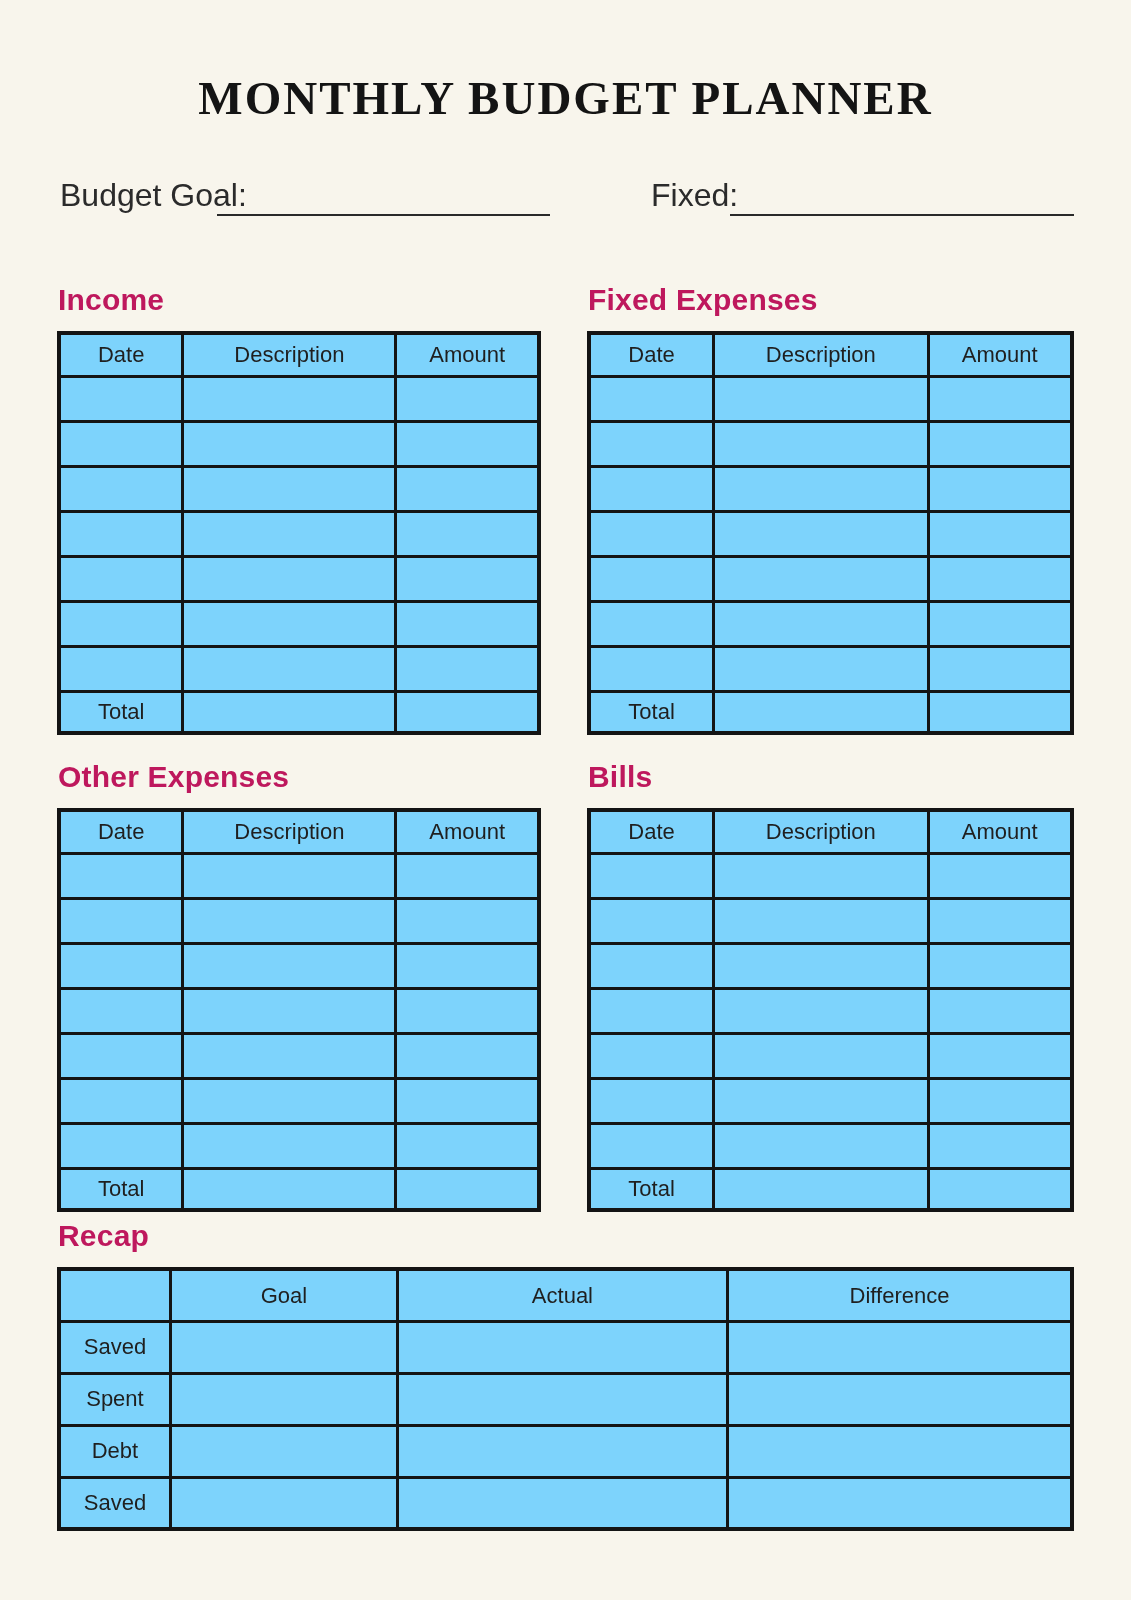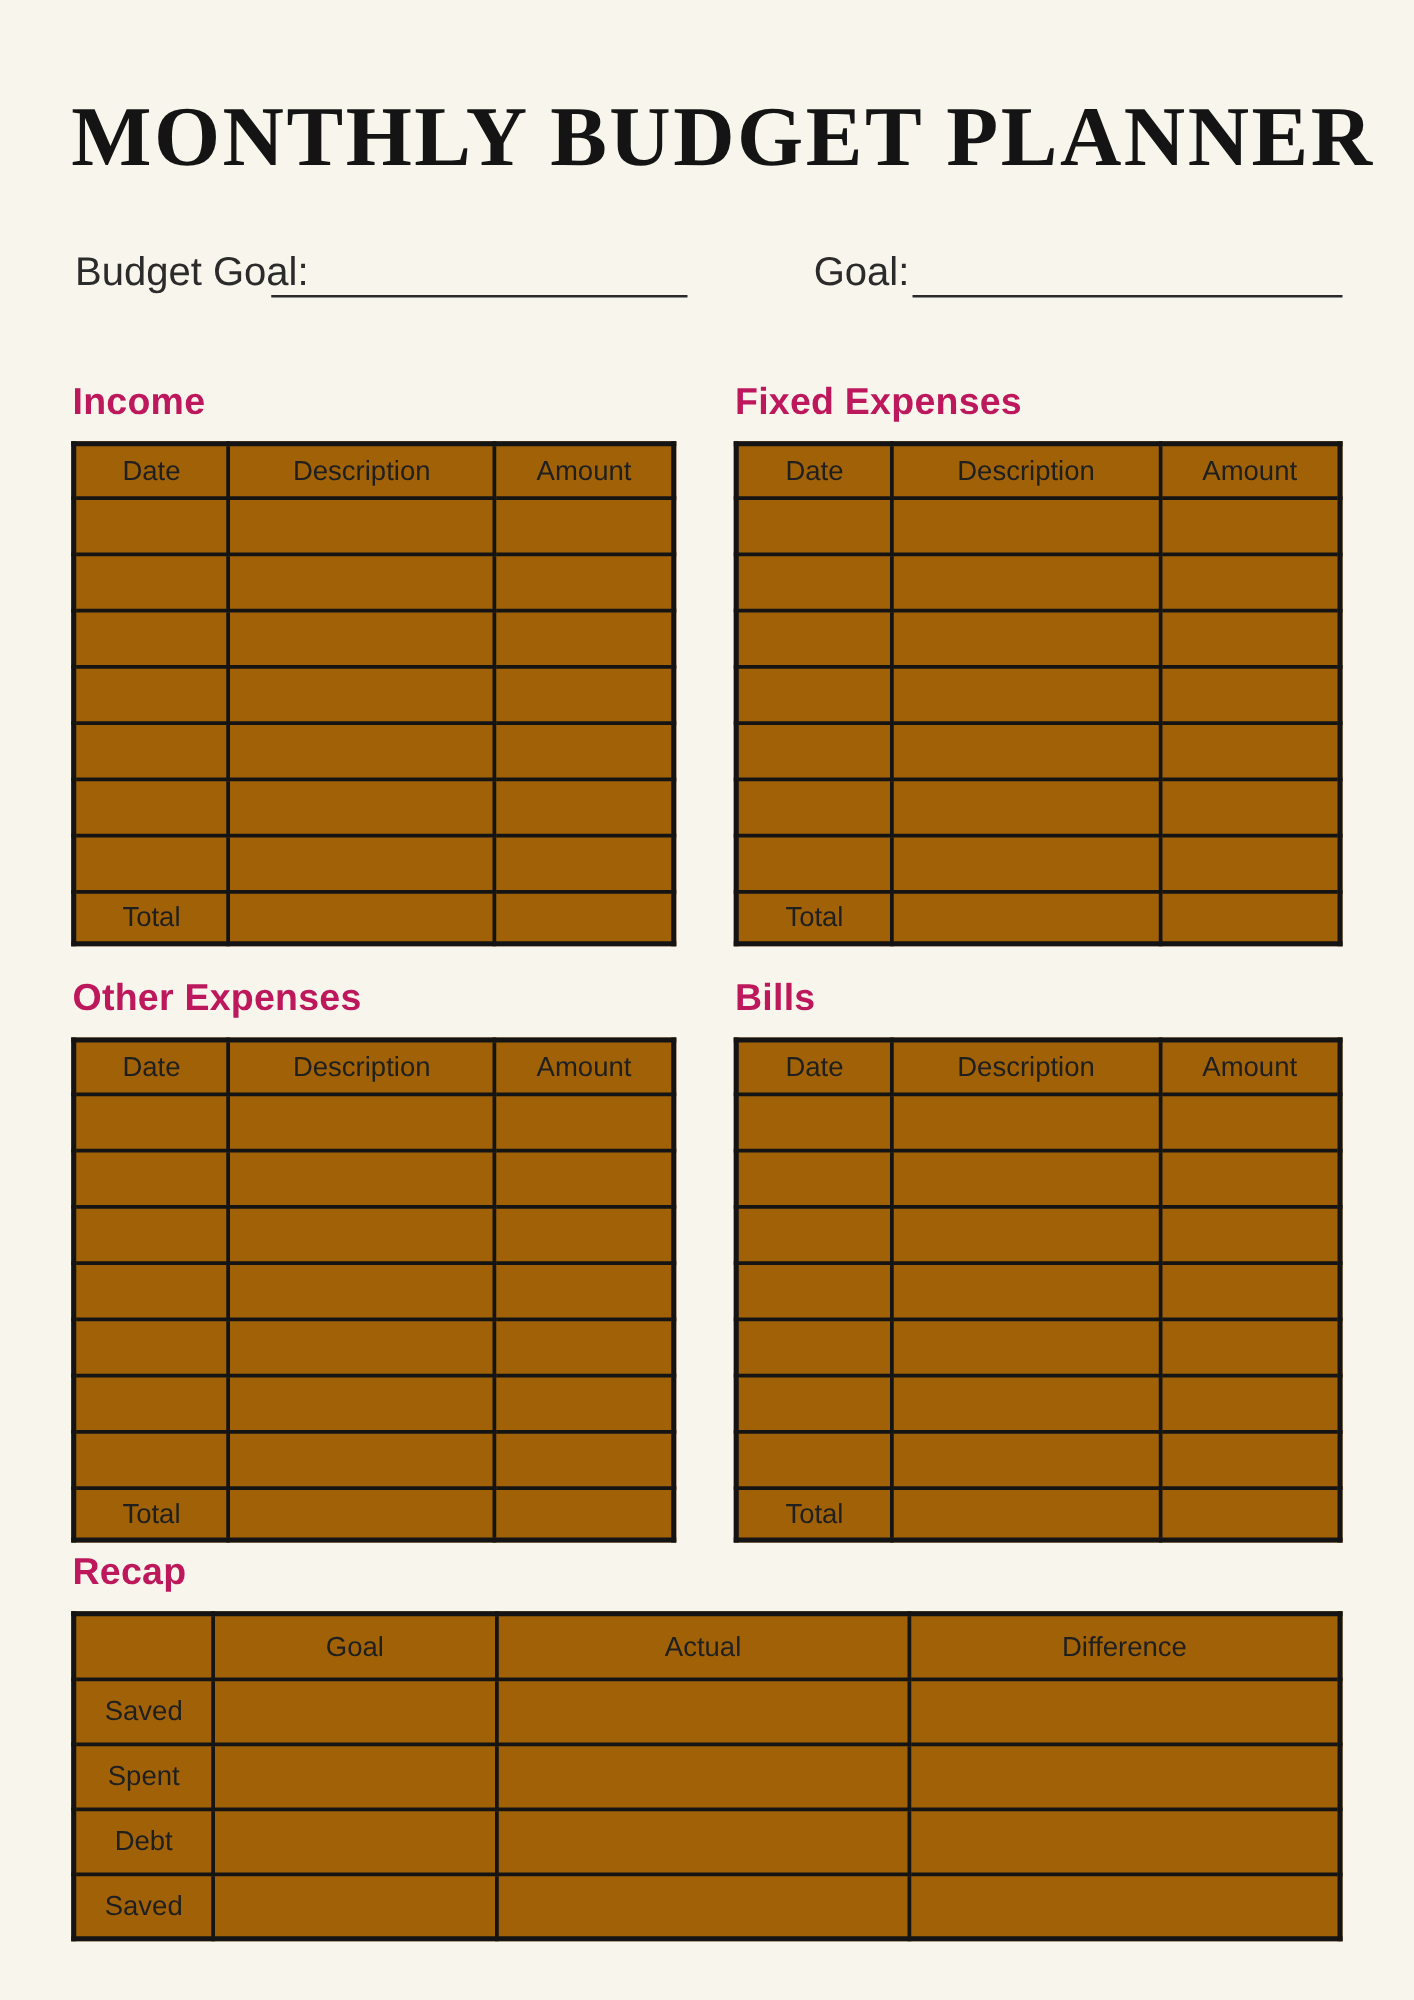--- a/index.html
+++ b/index.html
@@ -12,21 +12,21 @@
     color: #1F1F1F;
     overflow: hidden;
   }
   .page { padding: 0 57px; box-sizing: border-box; }
 
   
   .title {
     margin: 74px 0 0 0;
     font-family: "Liberation Serif", serif;
     font-weight: 600;
-    font-size: 68px;
+    font-size: 47px;
     line-height: 1.05;
     letter-spacing: 2px;
     text-align: center;
     color: #141414;
     white-space: nowrap;
   }
 
   
   .fields {
     position: relative;
@@ -59,21 +59,21 @@
     line-height: 36px;
     font-weight: 700;
     color: #be185d;
     letter-spacing: 0.2px;
   }
 
   table.planner {
     width: 100%;
     border-collapse: collapse;
     table-layout: fixed;
-    background: #a16207;
+    background: #7dd3fc;
     border: 4px solid #141414;
   }
   table.planner th, table.planner td {
     border: 3px solid #141414;
     font-size: 22px;
     font-weight: 400;
     text-align: center;
     vertical-align: middle;
     padding: 0;
     color: #1F1F1F;
@@ -91,21 +91,21 @@
 </head>
 <body>
 
 <div class="page">
 
   <h1 class="title">MONTHLY BUDGET PLANNER</h1>
 
   <div class="fields">
     <span class="field-label budget-goal-label">Budget Goal:</span>
     <span class="write-line budget-goal-line"></span>
-    <span class="field-label month-label">Goal:</span>
+    <span class="field-label month-label">Fixed:</span>
     <span class="write-line month-line"></span>
   </div>
 
   <div class="grid">
 
     <section>
       <h2 class="section-title">Income</h2>
       <table class="planner entry-table">
         <colgroup>
             <col style="width:25.8%">

